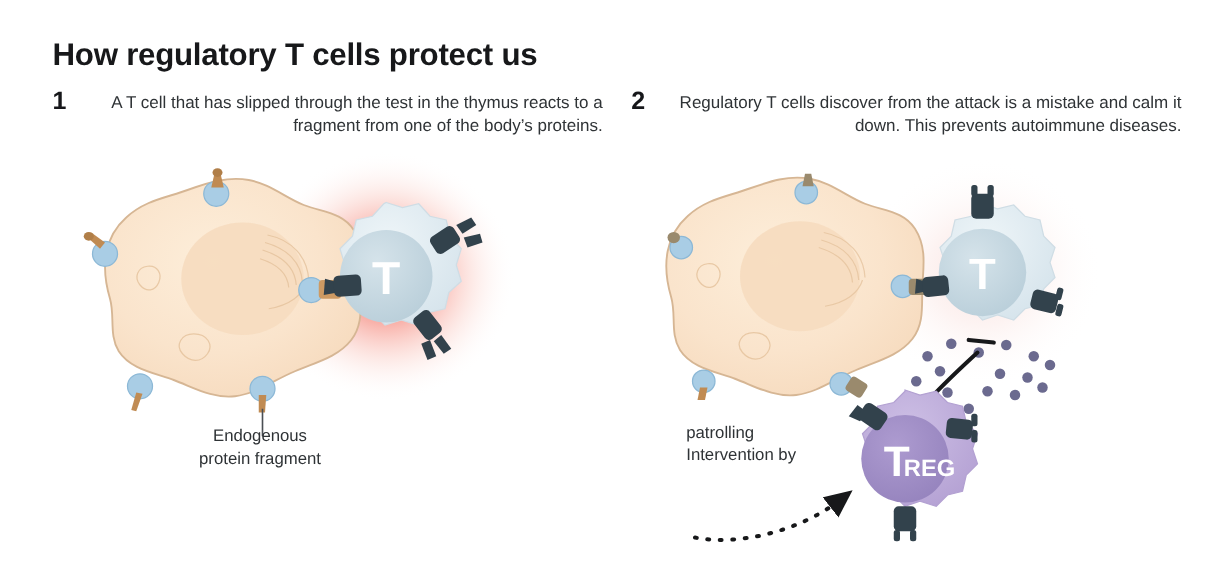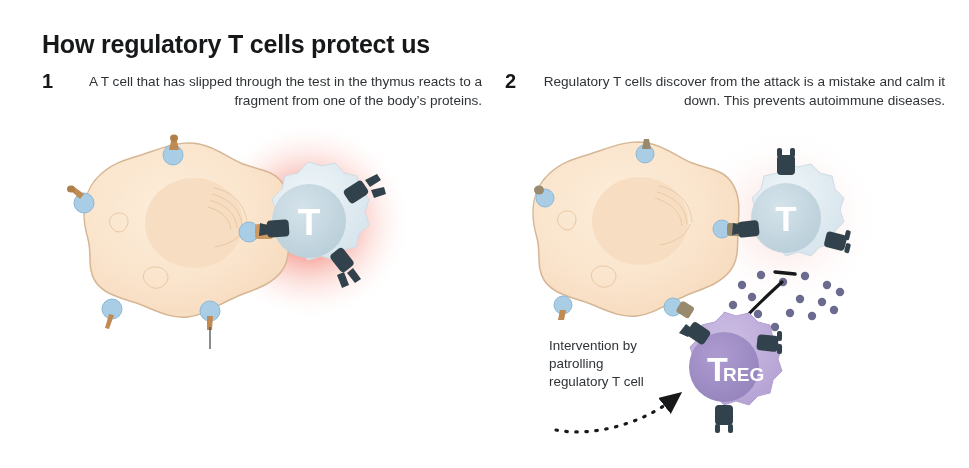--- a/index.html
+++ b/index.html
@@ -287,19 +287,22 @@
         <rect x="715" y="424" width="5" height="9" rx="2"></rect>
         <rect x="728" y="424" width="5" height="9" rx="2"></rect>
       </g>
 
       <g>
         <path d="M556,430 C590,437 640,425 672,400" stroke="#17181a" stroke-width="3.2" fill="none" stroke-linecap="round" stroke-dasharray="1.5 8.5" marker-end="url(#arrowSolid)"></path>
       </g>
     </g>
   </svg>
 
+  <div class="caption" id="cap1">
+      <div>Endogenous</div>
+      <div>protein fragment</div>
+    </div>
   <div class="caption" id="cap2">
+      <div>patrolling</div>
       <div>Intervention by</div>
-      <div>patrolling</div>
-      <div>regulatory T cell</div>
     </div>
 
 </div>
 
 </body></html>

